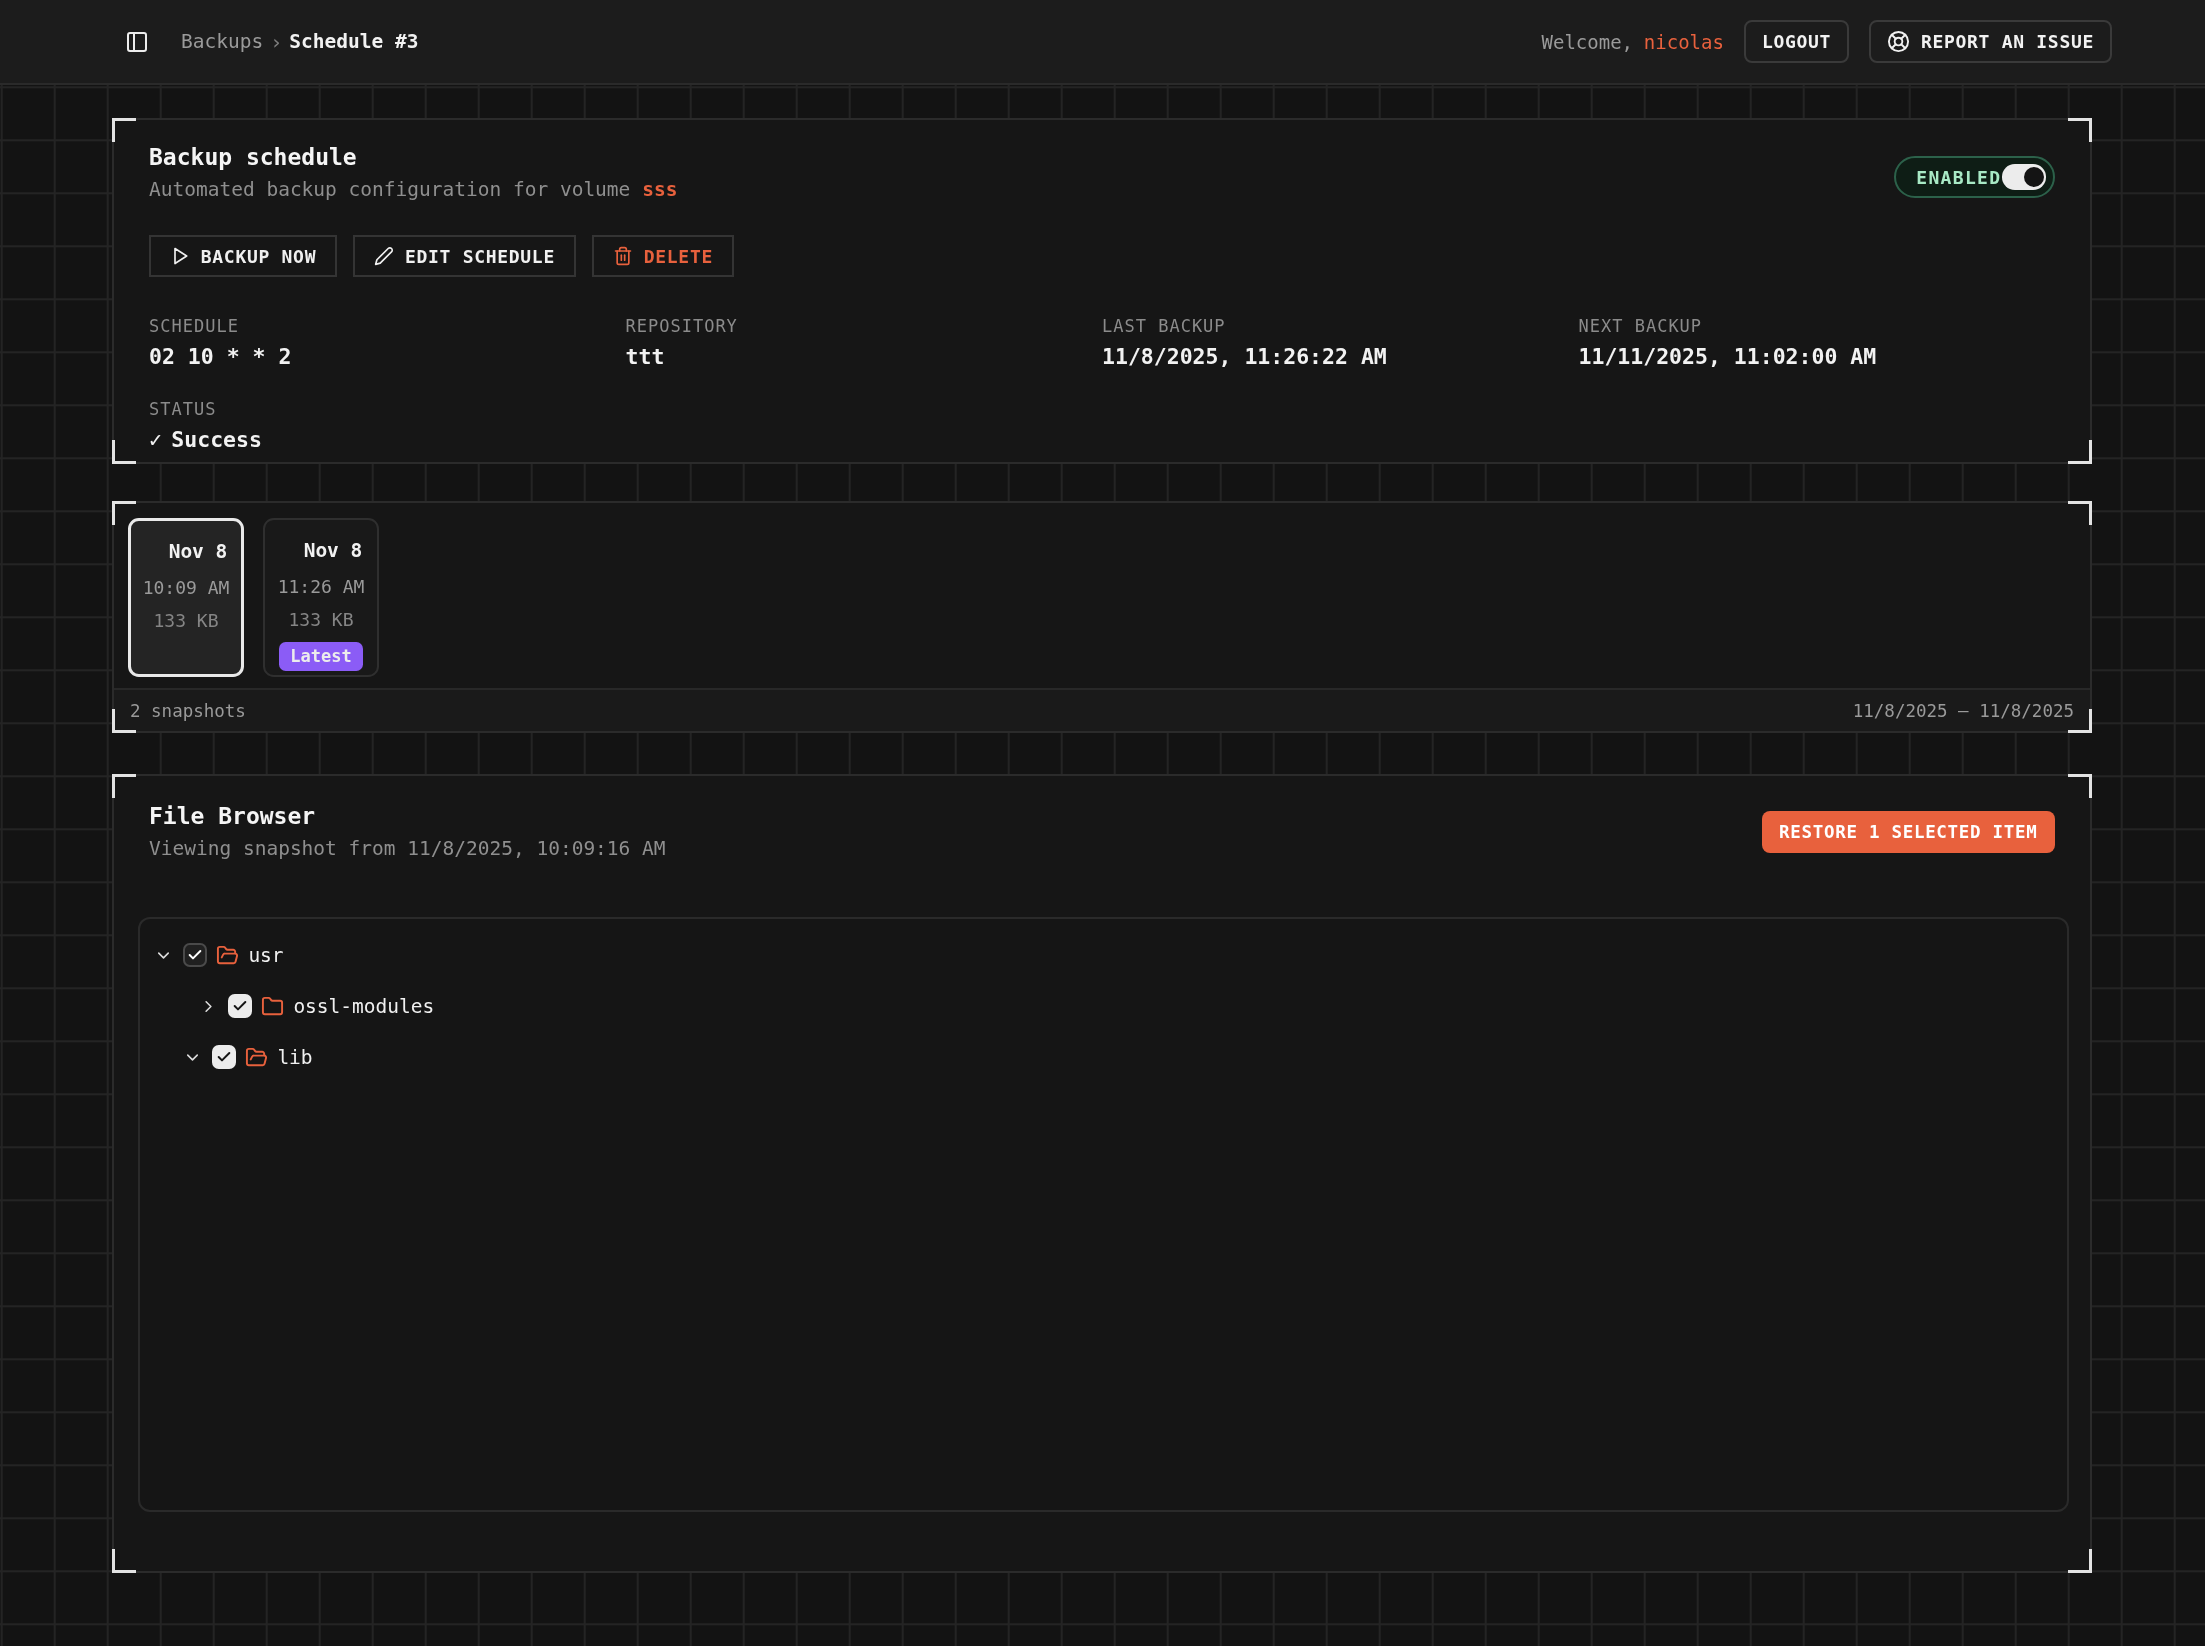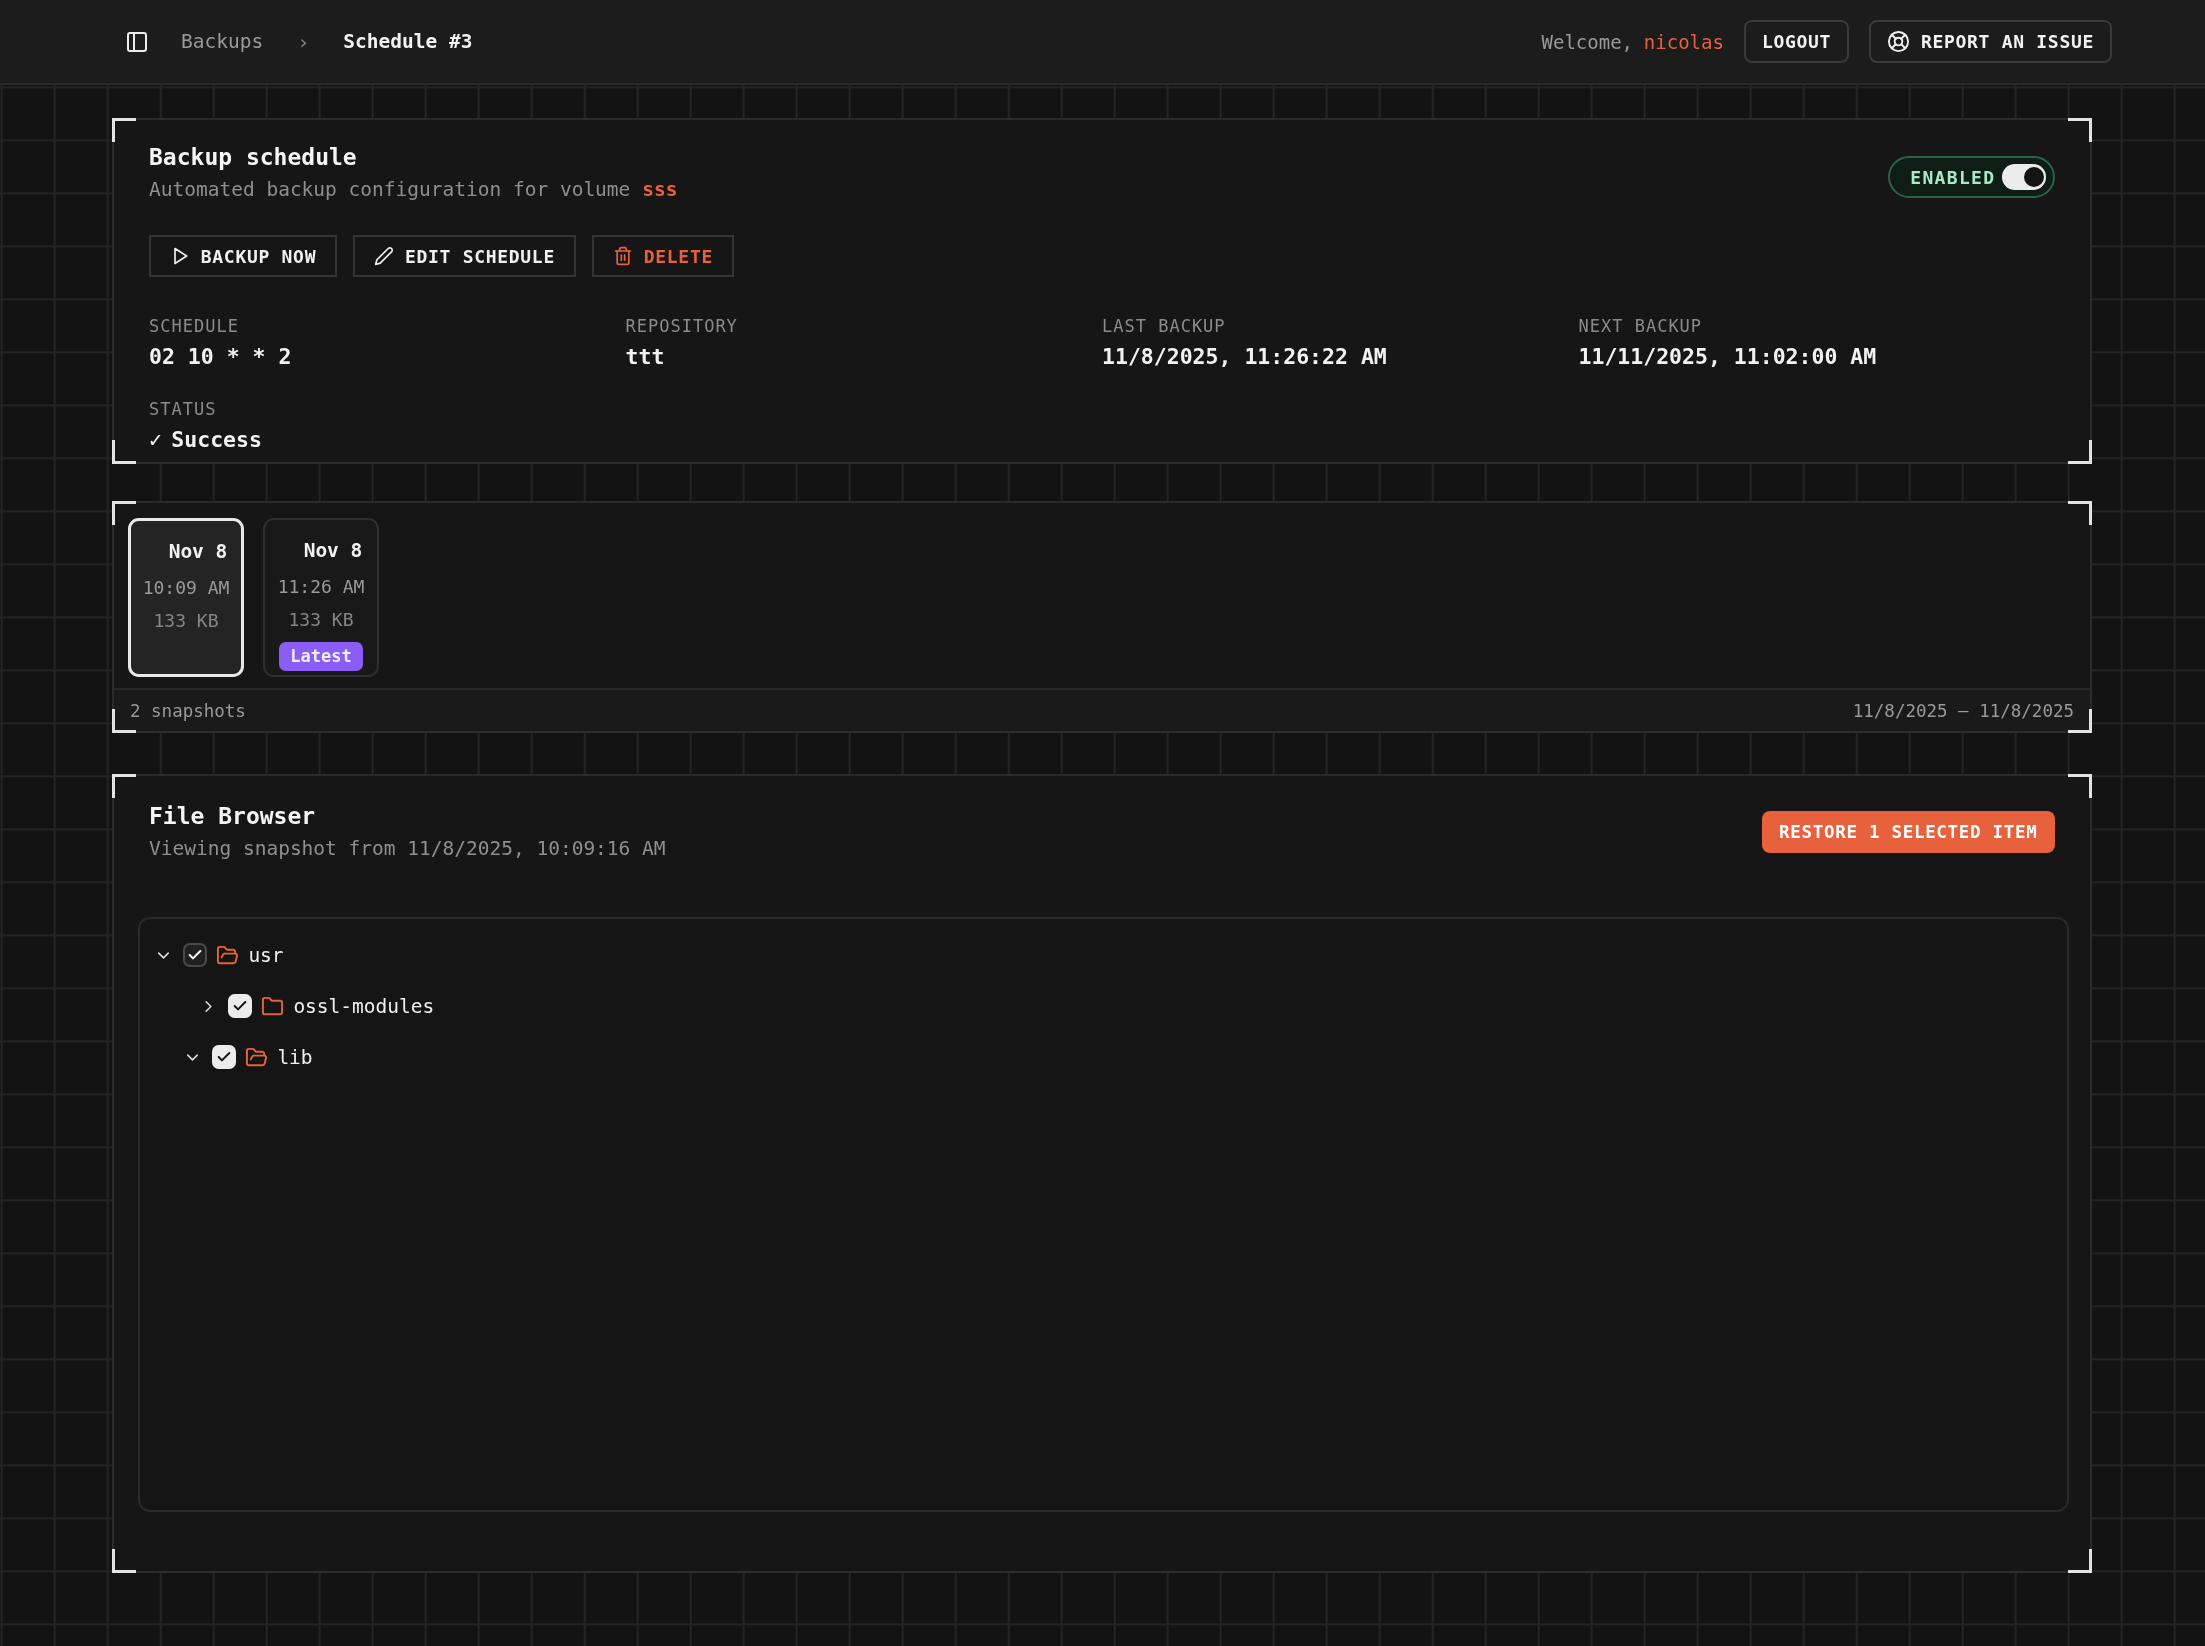--- a/index.html
+++ b/index.html
@@ -13,21 +13,21 @@
   .screen { position: relative; width: 2205px; height: 1647px; }
 
   
   .topbar {
     position: absolute; top: 0; left: 0; right: 0; height: 85px;
     background: #1c1c1c; border-bottom: 2px solid #2a2a2a;
     display: flex; align-items: center;
     padding: 0 93px 0 125px; z-index: 5;
   }
   .panel-btn { background: none; border: none; color: #ededed; display: flex; cursor: pointer; }
-  .breadcrumb { display: flex; align-items: center; gap: 34px; margin-left: 32px; font-size: 19.5px; }
+  .breadcrumb { display: flex; align-items: center; gap: 7px; margin-left: 32px; font-size: 19.5px; }
   .crumb-muted { color: #9a9a9a; text-decoration: none; }
   .crumb-sep { color: #7d7d7d; font-size: 20px; }
   .crumb-current { color: #f2f2f2; font-weight: 600; }
   .topbar-right { margin-left: auto; display: flex; align-items: center; gap: 20px; }
   .welcome { display: flex; gap: 10.8px; font-size: 19px; color: #9a9a9a; }
   .username { color: #e8613d; }
   .btn-ghost {
     height: 43px; padding: 0 16px; border: 2px solid #3a3a3a; border-radius: 8px;
     background: transparent; color: #f2f2f2; font-family: inherit;
     font-size: 18px; font-weight: bold; letter-spacing: 0.7px;
@@ -58,21 +58,21 @@
   .c-bl { bottom: -2px; left: -2px; border-bottom: 3.4px solid #e3e3e3; border-left: 3.4px solid #e3e3e3; }
   .c-br { bottom: -2px; right: -2px; border-bottom: 3.4px solid #e3e3e3; border-right: 3.4px solid #e3e3e3; }
 
   
   .card-head { display: flex; justify-content: space-between; align-items: flex-start; }
   .card-title { font-size: 23px; font-weight: bold; color: #f5f5f5; }
   .card-sub { margin-top: 8px; font-size: 19.5px; color: #8f8f8f; display: flex; gap: 12px; }
   .volume { color: #e8613d; font-weight: bold; }
 
   .enabled-pill {
-    margin-top: 12px; display: inline-flex; align-items: center; gap: 7px;
+    margin-top: 12px; display: inline-flex; align-items: center; gap: 1px;
     height: 42px; padding: 0 6.7px 0 20px;
     border: 2px solid #2c614a; border-radius: 23px; background: #0e1d15;
     color: #a8e9c5; font-size: 18px; font-weight: bold; letter-spacing: 1.3px; cursor: pointer;
     font-family: inherit;
   }
   .switch { position: relative; width: 44px; height: 25.6px; border-radius: 12.8px; background: #ececec; }
   .knob { position: absolute; right: 2.7px; top: 2.7px; width: 20px; height: 20px; border-radius: 50%; background: #141414; }
 
   .actions { display: flex; gap: 16px; margin-top: 34px; }
   .btn-action {

